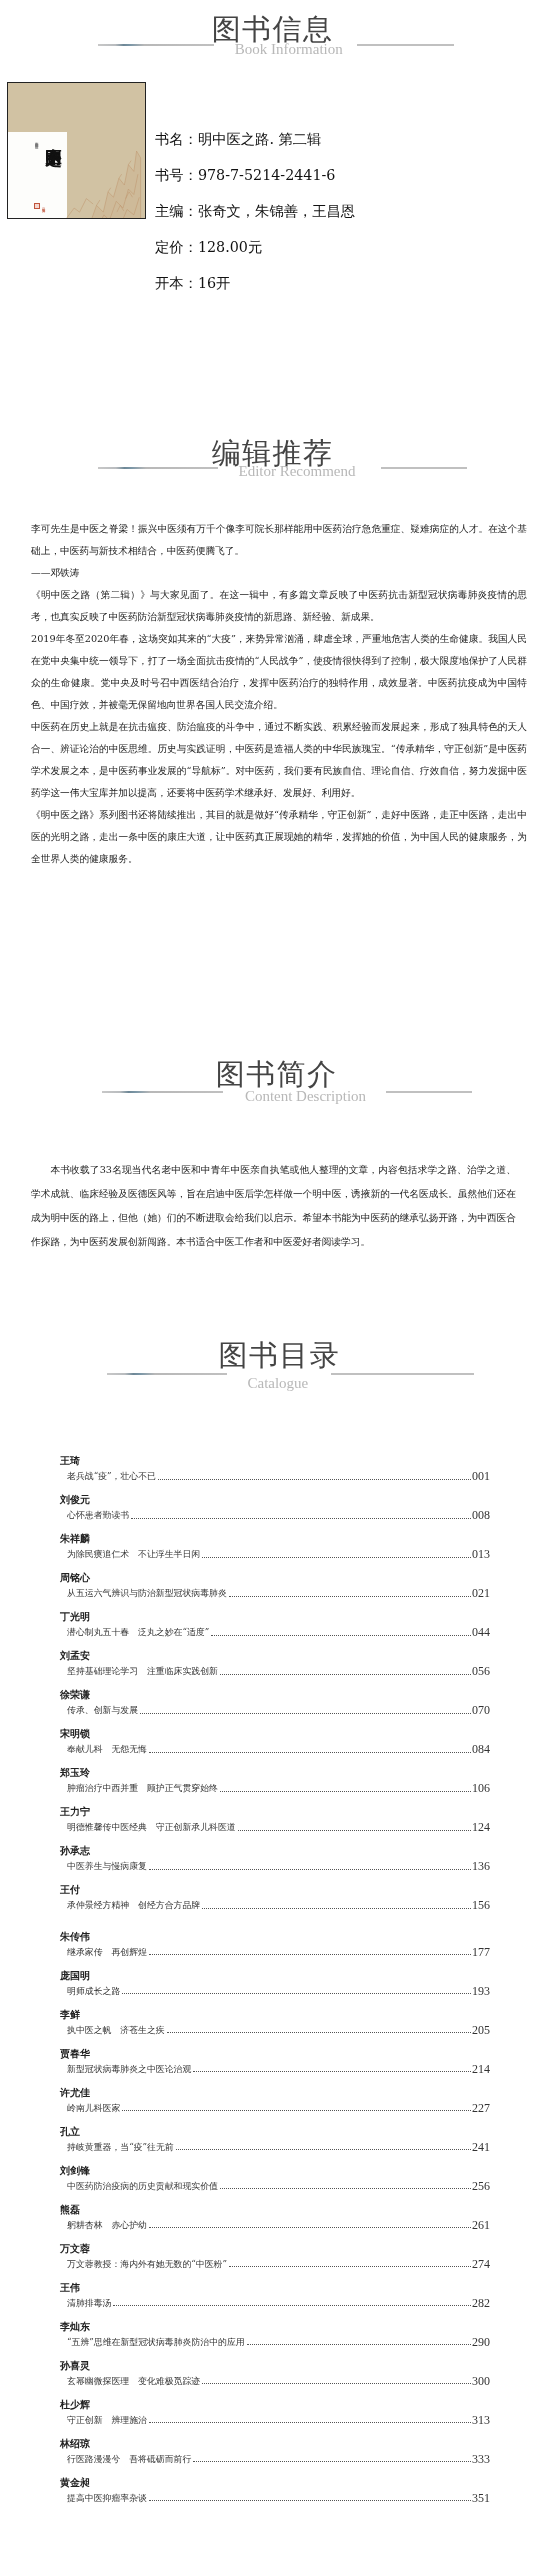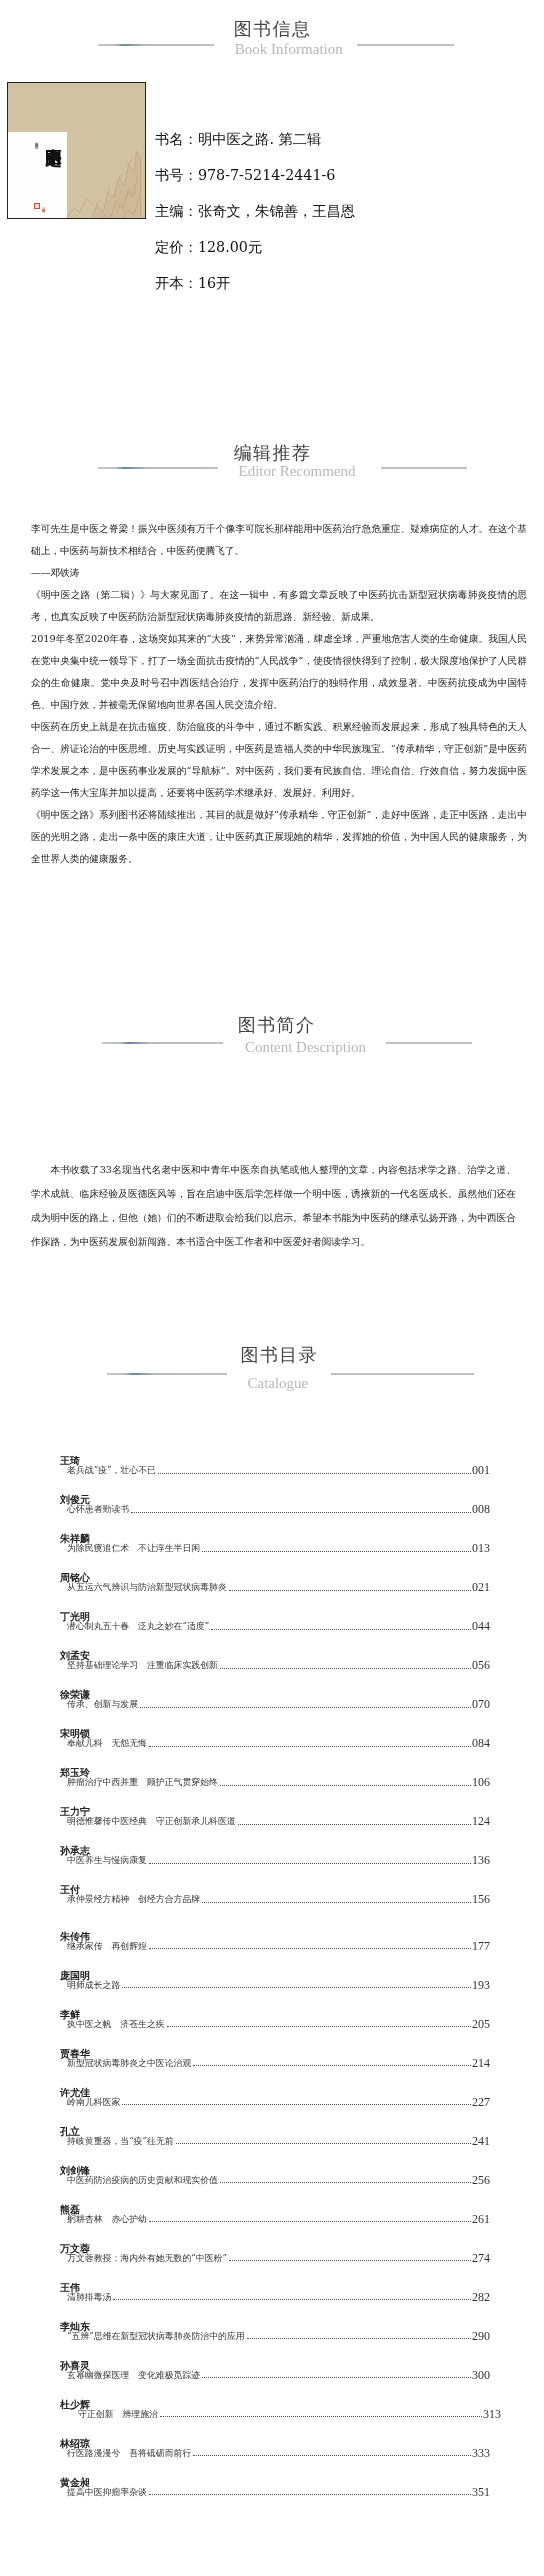--- a/index.html
+++ b/index.html
@@ -1,20 +1,20 @@
 <!DOCTYPE html>
 <html style="font-size:11px"><head>
 <meta charset="utf-8">
 <style>
   * { margin: 0; padding: 0; box-sizing: border-box; }
   html, body { width: 545px; background: #ffffff; }
   body { font-family: "DejaVu Serif", "Liberation Serif", serif; color: #222; position: relative; height: 2576px; overflow: hidden; }
 
   .section-header { position: absolute; left: 0; width: 545px; height: 61px; }
-  .section-header .cn { position: absolute; left: 0; width: 545px; text-align: center; font-family: "DejaVu Sans", "Liberation Sans", sans-serif; font-size: 18px; color: #444; letter-spacing: 1.4px; top: 0; line-height: 34px; }
+  .section-header .cn { position: absolute; left: 0; width: 545px; text-align: center; font-family: "DejaVu Sans", "Liberation Sans", sans-serif; font-size: 29px; color: #444; letter-spacing: 1.4px; top: 0; line-height: 34px; }
   .section-header .line-left { position: absolute; height: 2px; background: linear-gradient(to right, #c8c8c8 0%, #b9bcbf 15%, #6d8796 22%, #7c97a7 28%, #b8b8b8 40%, #c0c0c0 100%); }
   .section-header .line-right { position: absolute; height: 2px; background: #c0c0c0; }
   .section-header .en { position: absolute; left: 0; width: 545px; text-align: center; font-family: "Liberation Serif", "DejaVu Serif", serif; font-size: 15px; color: #b8b8b8; line-height: 17.7px; }
 
   
   .cover { position: absolute; left: 6.8px; top: 82px; width: 139px; height: 137px; border: 0.7px solid #222; background: #d1c2a3; overflow: hidden; }
   .cover .white-panel { position: absolute; left: 0; top: 49px; width: 59px; height: 86px; background: #fdfdfb; }
   .cover .title-calli { position: absolute; left: 35px; top: 4.1px; width: 20.4px; font-family: "DejaVu Serif", serif; font-size: 16.3px; font-weight: bold; line-height: 20px; color: #111; writing-mode: vertical-rl; }
   .cover .editors { position: absolute; left: 26px; top: 6.8px; font-size: 3.4px; color: #777; writing-mode: vertical-rl; line-height: 4.8px; }
   .cover .seal { position: absolute; left: 26px; top: 71px; width: 6.1px; height: 6.1px; border: 0.7px solid #c0543b; background: #f4d7cf; }
@@ -28,21 +28,21 @@
   .para-block p { text-align: justify; text-align-last: left; }
 
   .intro-block { position: absolute; left: 20.4px; width: 497px; font-family: "DejaVu Serif", "Liberation Serif", serif; font-size: 9.7px; color: #222; line-height: 24px; }
   .intro-block p { text-indent: 2em; text-align: justify; }
 
   
   .toc { position: absolute; left: 0; top: 1453px; width: 545px; }
   .toc-entry { position: relative; height: 39px; }
   .toc-entry.gap-before { margin-top: 7.5px; }
   .toc-author { position: absolute; left: 60px; top: 1.4px; font-family: "DejaVu Sans", "Liberation Sans", sans-serif; font-weight: bold; font-size: 10px; color: #222; line-height: 13.6px; }
-  .toc-line { position: absolute; left: 67px; top: 11px; width: 260px; height: 13.6px; display: flex; align-items: flex-end; font-family: "DejaVu Serif", "Liberation Serif", serif; font-size: 8.9px; color: #333; line-height: 13.6px; }
+  .toc-line { position: absolute; left: 67px; top: 17px; width: 260px; height: 13.6px; display: flex; align-items: flex-end; font-family: "DejaVu Serif", "Liberation Serif", serif; font-size: 8.9px; color: #333; line-height: 13.6px; }
   .toc-title { white-space: nowrap; flex: 0 0 auto; }
   .toc-dots { flex: 1 1 auto; border-bottom: 1.4px dotted #555; margin: 0 0.7px 4.1px 2px; height: 0.7px; }
   .toc-page { flex: 0 0 auto; font-family: "Liberation Serif", "DejaVu Serif", serif; font-size: 12px; color: #333; }
 </style>
 </head>
 <body>
 
 <div class="section-header" style="top:12.3px;">
   <div class="cn">图书信息</div>
   <div class="line-left" style="left:98px; width:116px; top:32px;"></div>
@@ -87,21 +87,21 @@
 
 <div class="para-block" style="top:518px; left:31px; width:496px;">
   <p>李可先生是中医之脊梁！振兴中医须有万千个像李可院长那样能用中医药治疗急危重症、疑难病症的人才。在这个基础上，中医药与新技术相结合，中医药便腾飞了。</p>
   <p>——邓铁涛</p>
   <p>《明中医之路（第二辑）》与大家见面了。在这一辑中，有多篇文章反映了中医药抗击新型冠状病毒肺炎疫情的思考，也真实反映了中医药防治新型冠状病毒肺炎疫情的新思路、新经验、新成果。</p>
   <p>2019年冬至2020年春，这场突如其来的“大疫”，来势异常汹涌，肆虐全球，严重地危害人类的生命健康。我国人民在党中央集中统一领导下，打了一场全面抗击疫情的“人民战争”，使疫情很快得到了控制，极大限度地保护了人民群众的生命健康。党中央及时号召中西医结合治疗，发挥中医药治疗的独特作用，成效显著。中医药抗疫成为中国特色、中国疗效，并被毫无保留地向世界各国人民交流介绍。</p>
   <p>中医药在历史上就是在抗击瘟疫、防治瘟疫的斗争中，通过不断实践、积累经验而发展起来，形成了独具特色的天人合一、辨证论治的中医思维。历史与实践证明，中医药是造福人类的中华民族瑰宝。“传承精华，守正创新”是中医药学术发展之本，是中医药事业发展的“导航标”。对中医药，我们要有民族自信、理论自信、疗效自信，努力发掘中医药学这一伟大宝库并加以提高，还要将中医药学术继承好、发展好、利用好。</p>
   <p>《明中医之路》系列图书还将陆续推出，其目的就是做好“传承精华，守正创新”，走好中医路，走正中医路，走出中医的光明之路，走出一条中医的康庄大道，让中医药真正展现她的精华，发挥她的价值，为中国人民的健康服务，为全世界人类的健康服务。</p>
 </div>
 
-<div class="section-header" style="top:1008px;">
+<div class="section-header" style="top:1057px;">
   <div class="cn" style="left:4.1px;">图书简介</div>
   <div class="line-left" style="left:102px; width:121px; top:34px;"></div>
   <div class="line-right" style="left:386px; width:86px; top:34px;"></div>
   <div class="en" style="top:31px; left:33px;">Content Description</div>
 </div>
 
 <div class="intro-block" style="top:1158px; left:31px; width:485px;">
   <p>本书收载了33名现当代名老中医和中青年中医亲自执笔或他人整理的文章，内容包括求学之路、治学之道、学术成就、临床经验及医德医风等，旨在启迪中医后学怎样做一个明中医，诱掖新的一代名医成长。虽然他们还在成为明中医的路上，但他（她）们的不断进取会给我们以启示。希望本书能为中医药的继承弘扬开路，为中西医合作探路，为中医药发展创新闯路。本书适合中医工作者和中医爱好者阅读学习。</p>
 </div>
 
@@ -300,21 +300,21 @@
     <div class="toc-entry">
       <div class="toc-author">孙喜灵</div>
       <div class="toc-line" style="width: 423px;">
         <span class="toc-title">玄幂幽微探医理　变化难极觅踪迹</span>
         <span class="toc-dots"></span>
         <span class="toc-page">300</span>
       </div>
     </div>
     <div class="toc-entry">
       <div class="toc-author">杜少辉</div>
-      <div class="toc-line" style="width: 423px; margin-left: 11px;">
+      <div class="toc-line" style="width: 423px;">
         <span class="toc-title">守正创新　辨理施治</span>
         <span class="toc-dots"></span>
         <span class="toc-page">313</span>
       </div>
     </div>
     <div class="toc-entry">
       <div class="toc-author">林绍琼</div>
       <div class="toc-line" style="width: 423px;">
         <span class="toc-title">行医路漫漫兮　吾将砥砺而前行</span>
         <span class="toc-dots"></span>

